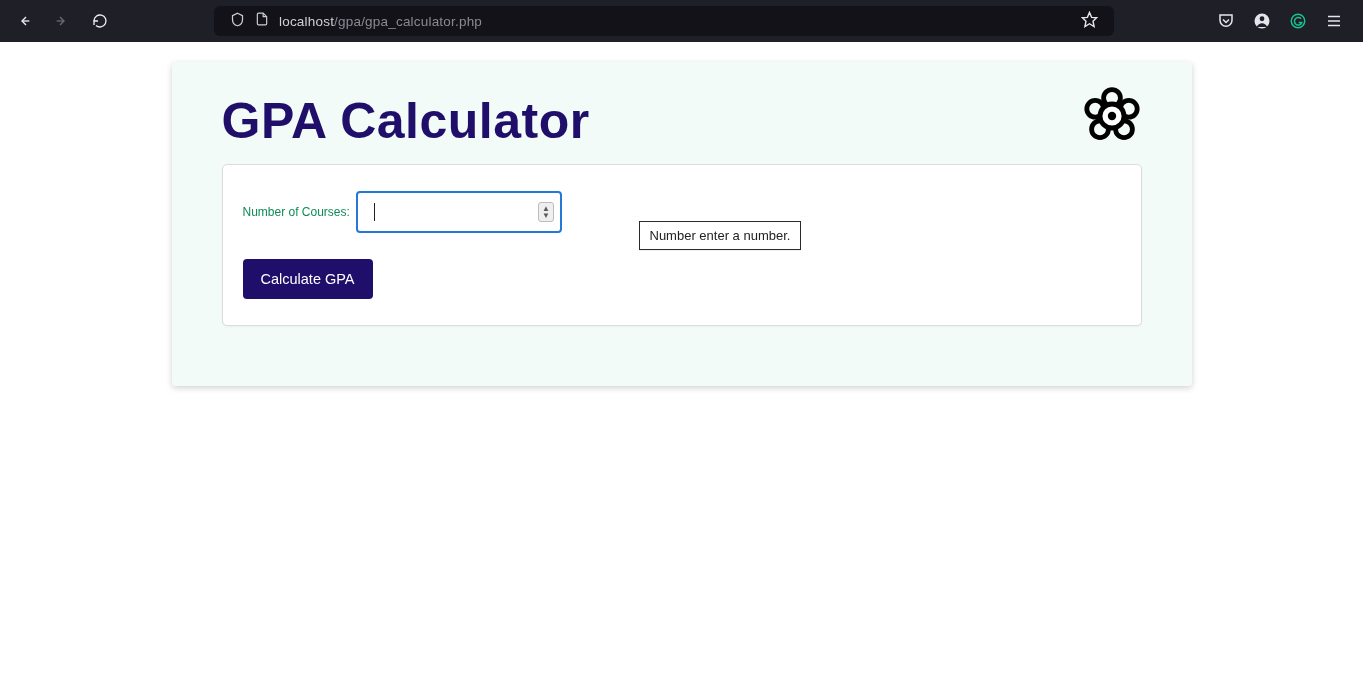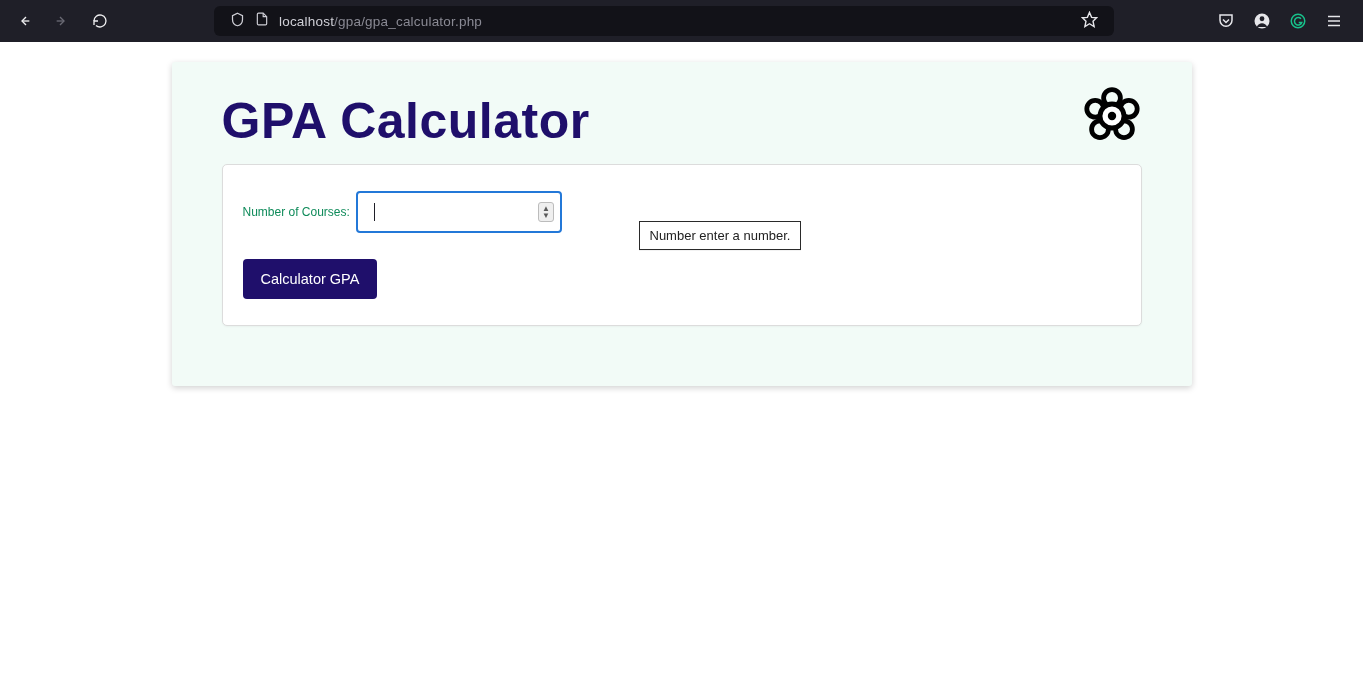--- a/index.html
+++ b/index.html
@@ -263,17 +263,17 @@
             <span>▲</span>
             <span>▼</span>
           </div>
         </div>
       </div>
 
       <div class="tooltip">
         <span>Number enter a number.</span>
       </div>
 
-      <button class="submit-btn">Calculator GPA</button>
+      <button class="submit-btn">Calculate GPA</button>
     </div>
 
   </div>
 </div>
 
 </body></html>

